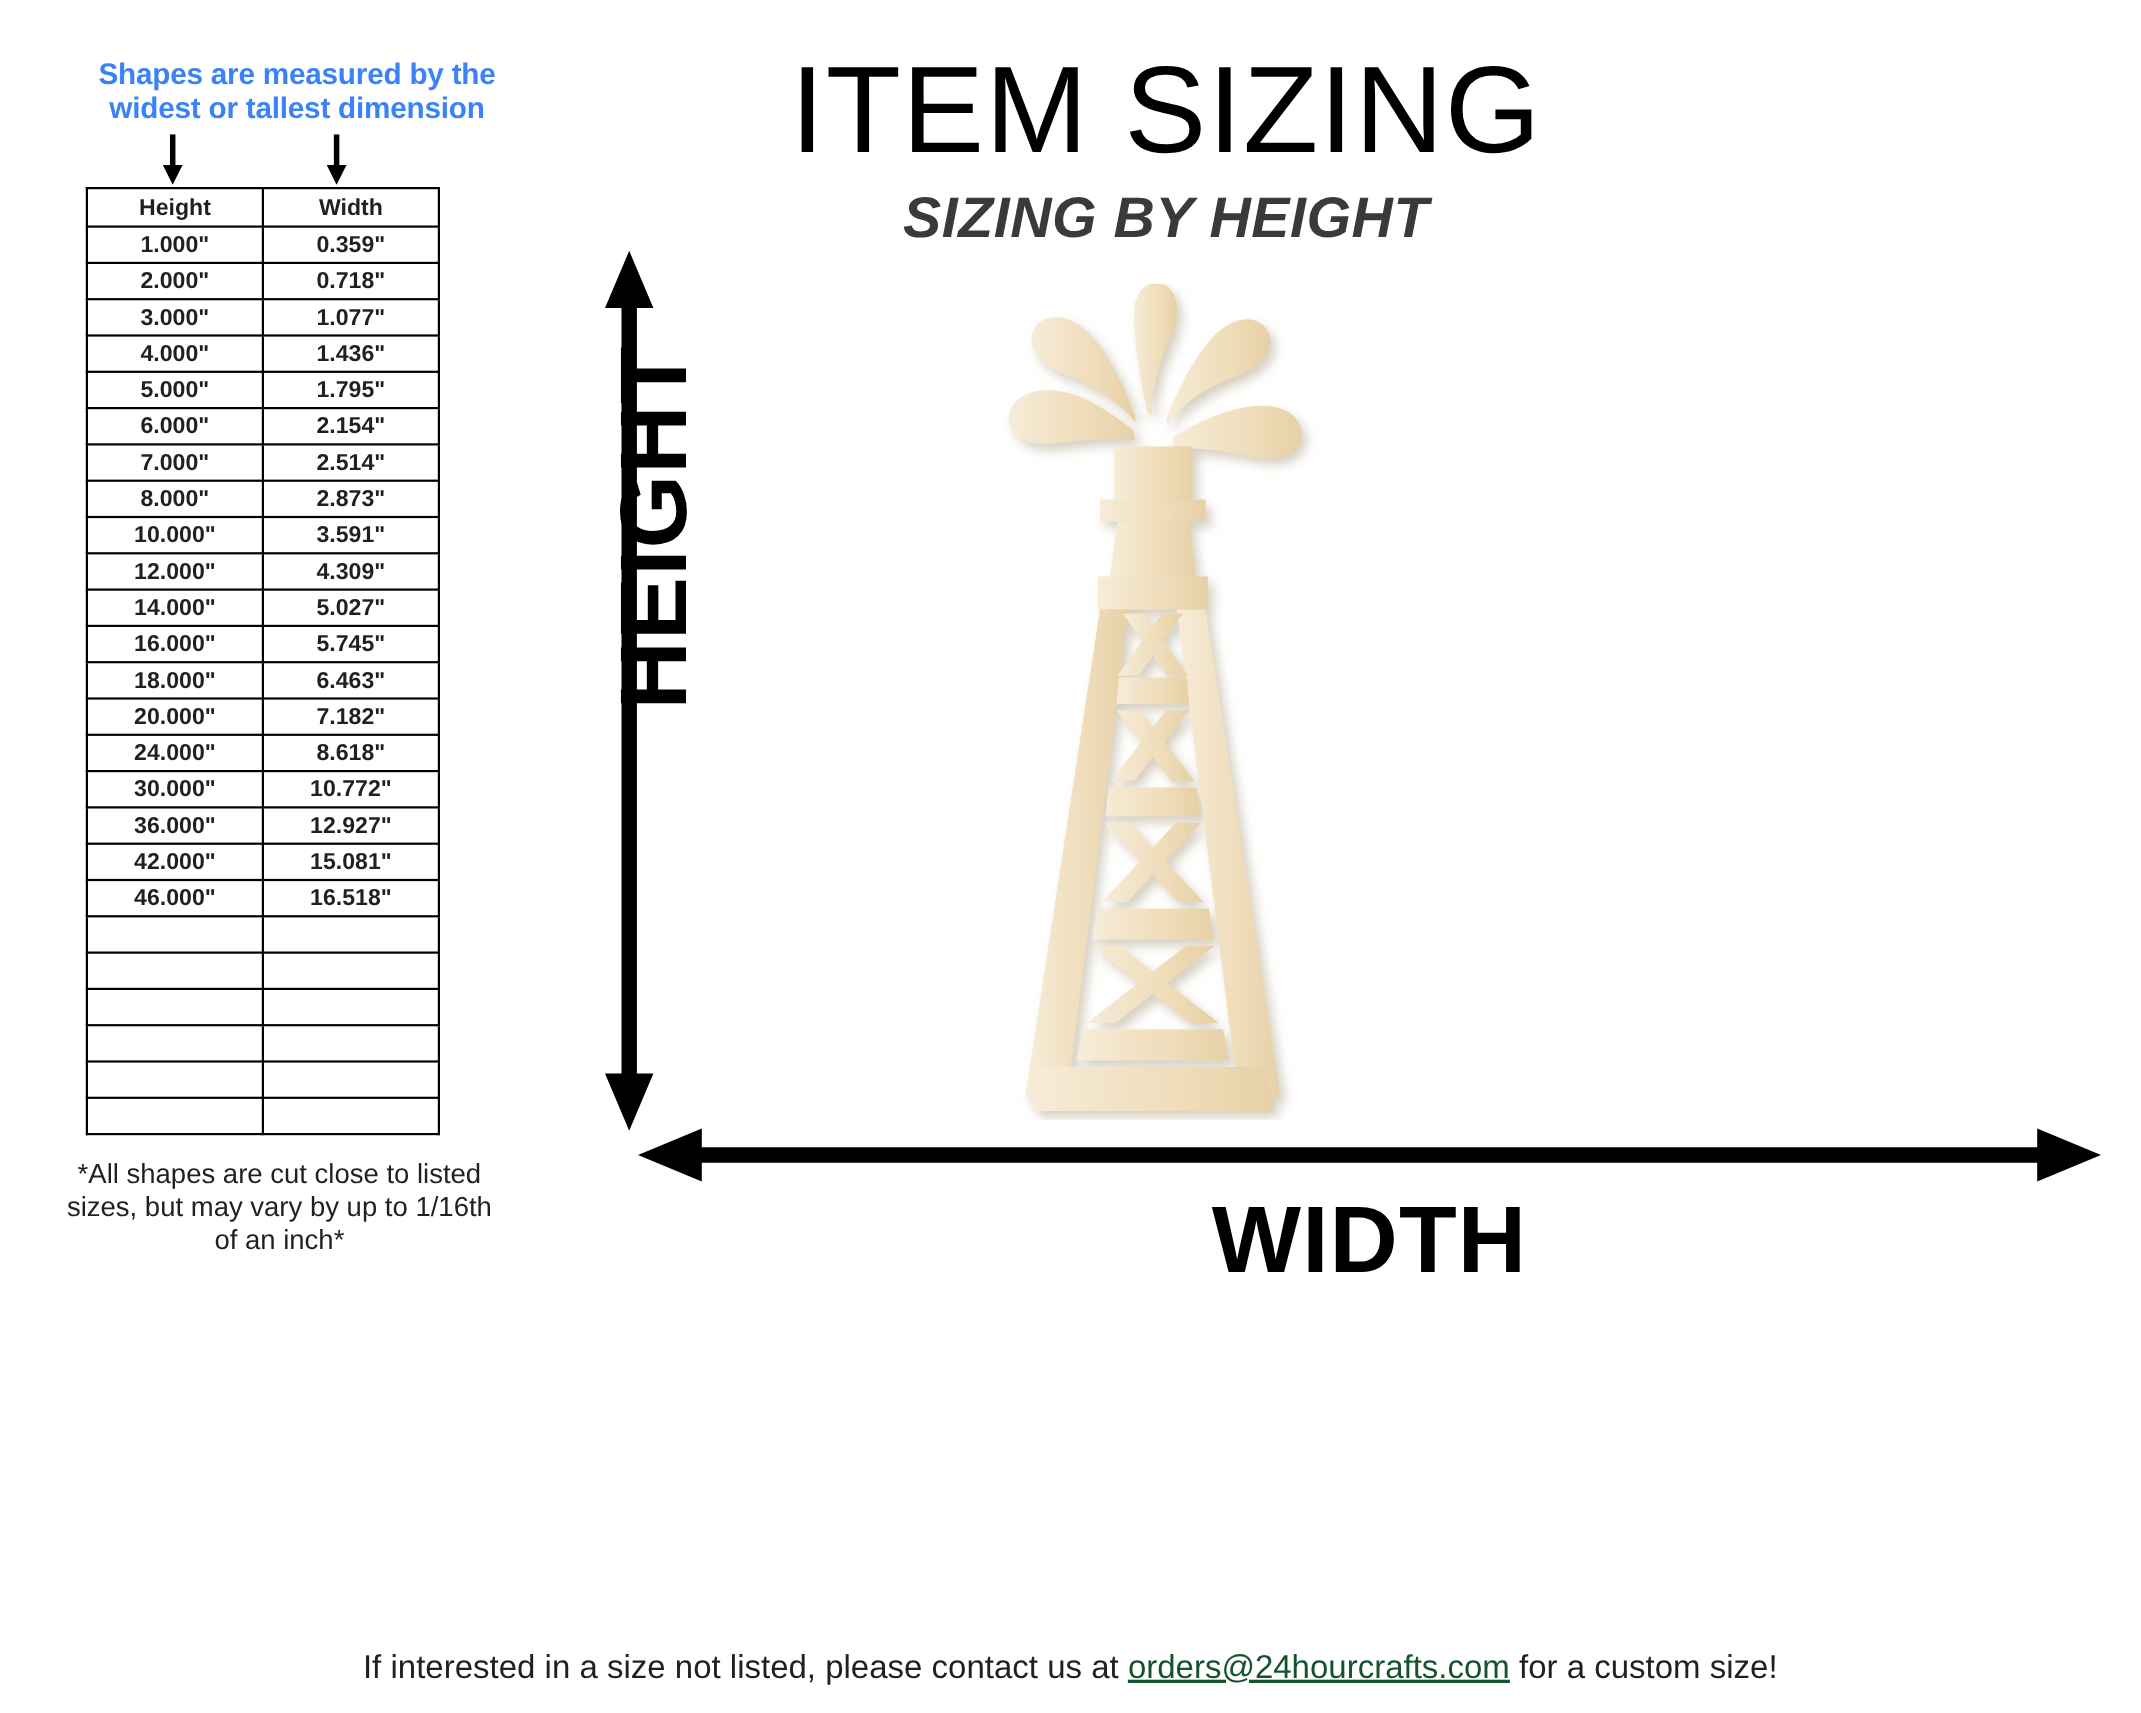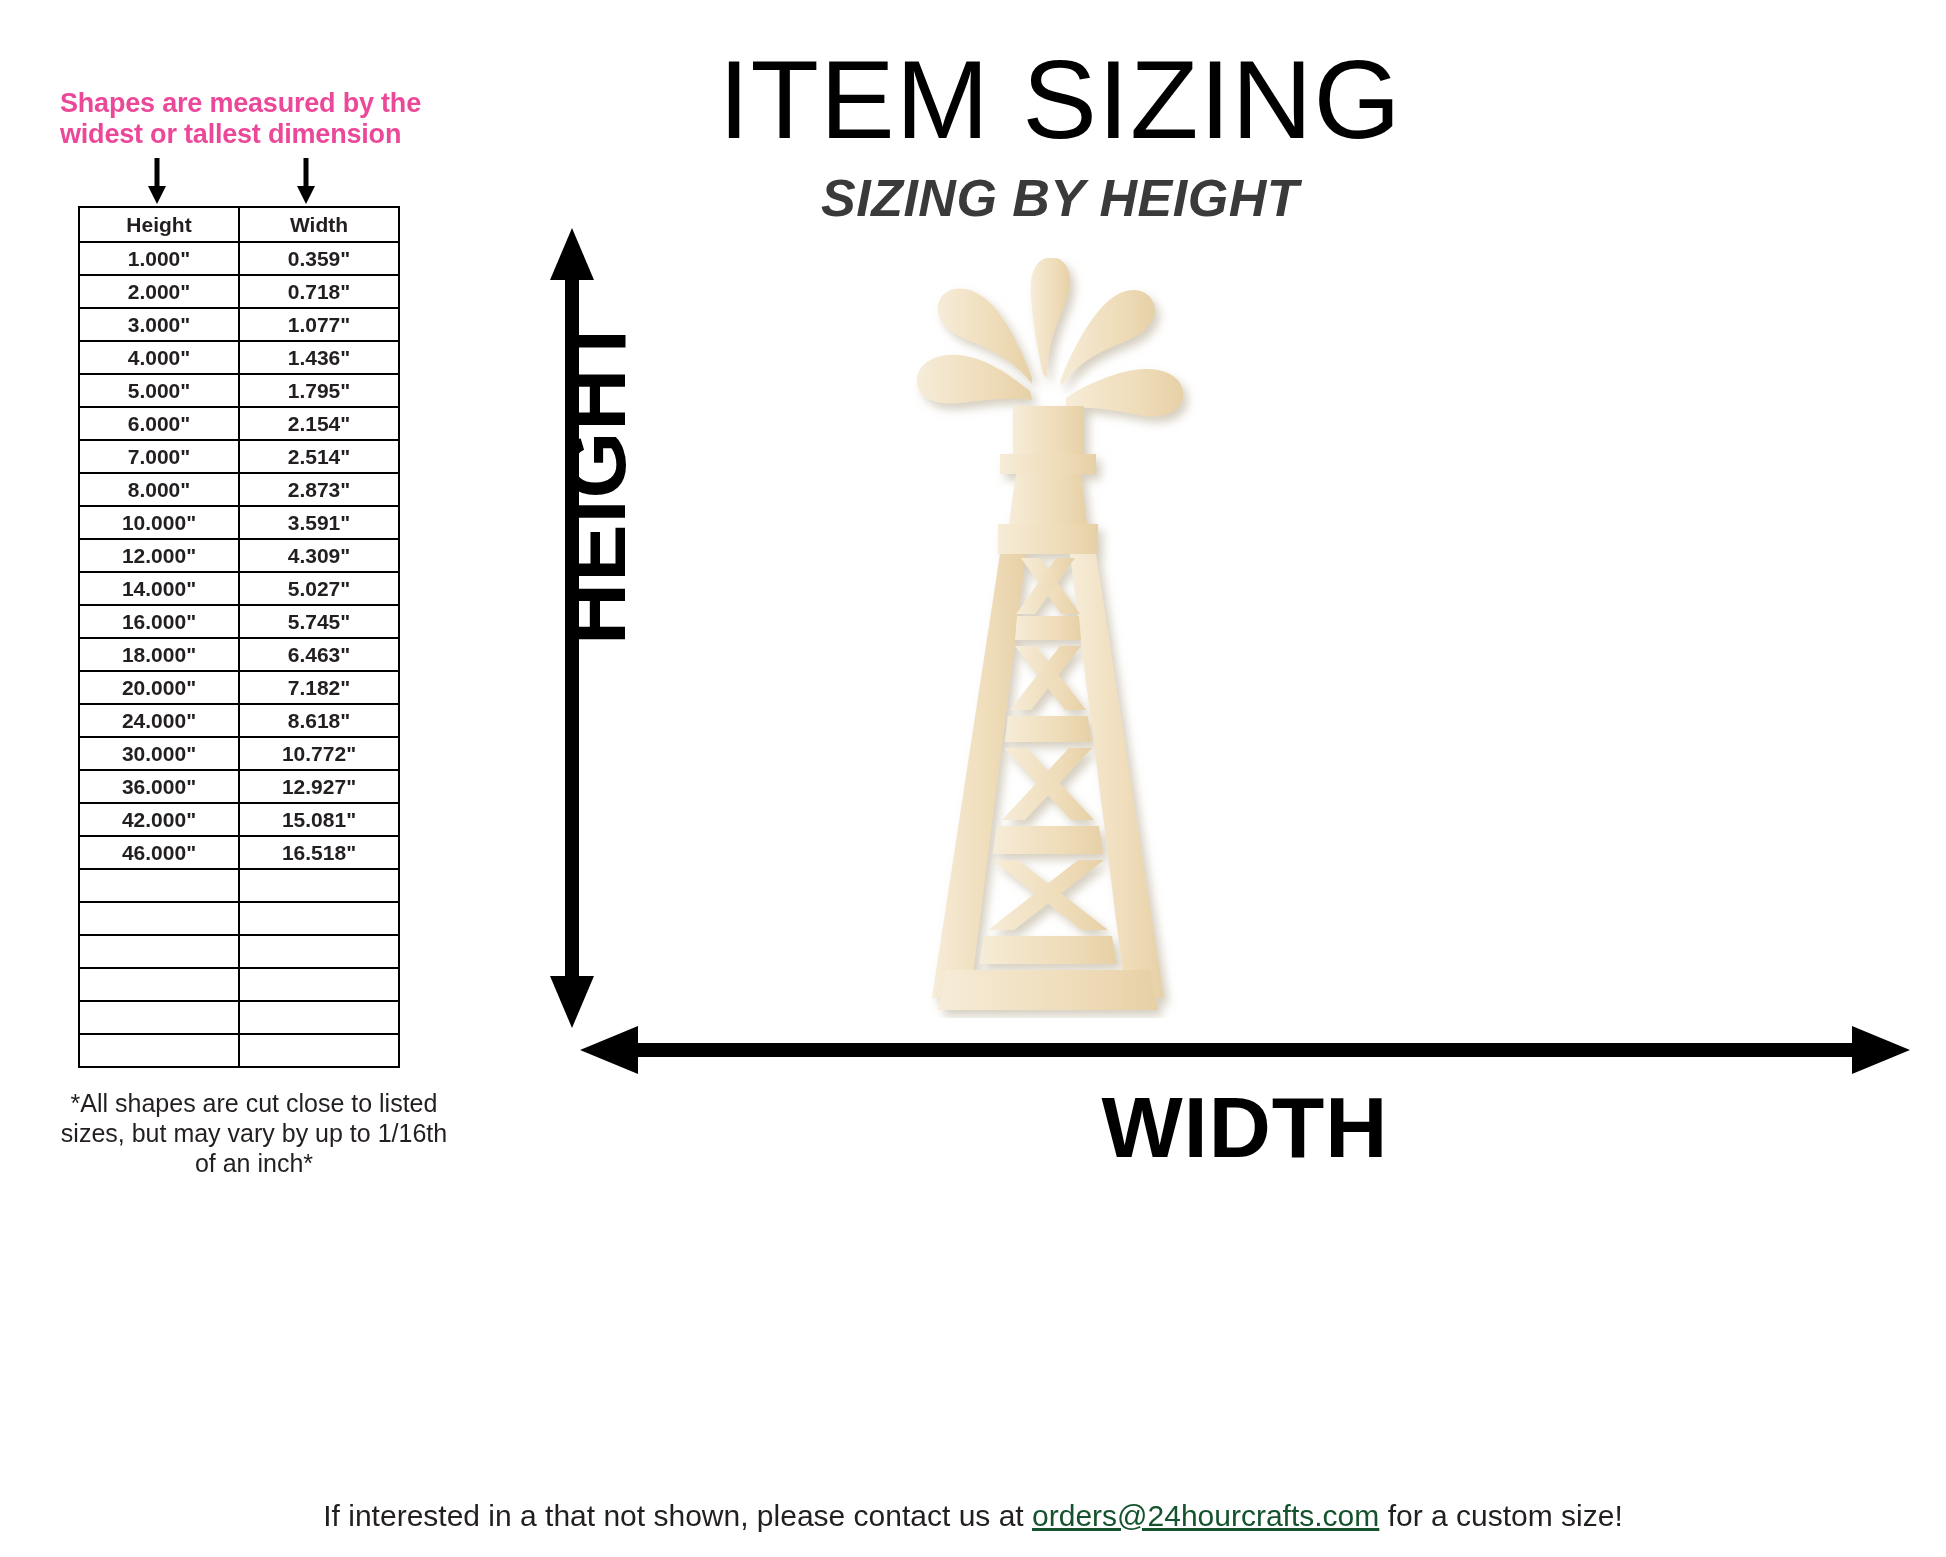--- a/index.html
+++ b/index.html
@@ -20,24 +20,23 @@
   #left-col {
     position: absolute;
     left: 60px;
     top: 52px;
     width: 420px;
   }
   .hdr-bold {
     font-weight: bold;
     font-size: 27px;
     line-height: 1.15;
-    text-align: left;
-    color: #ec4899;
+    text-align: center;
+    color: #3b82f6;
     letter-spacing: -0.2px;
-    margin-top: 36px;
   }
   .hdr-italic {
     font-style: italic;
     font-size: 25px;
     line-height: 1.18;
     text-align: center;
     color: #231f20;
     margin-top: 4px;
   }
 
@@ -394,14 +393,14 @@
     <path d="M212 490 L189 490 L122 562 L145 562 Z"></path>
 
     <path d="M112 602 L138 602 L228 672 L202 672 Z"></path>
     <path d="M224 602 L198 602 L108 672 L134 672 Z"></path>
 
     <path d="M66 712 L270 712 L278 752 L58 752 Z"></path>
   </g>
 </svg>
 
 <div id="contact-line">
-  <span>If interested in a that not shown, please contact us at </span><a id="contact-email" href="#">orders@24hourcrafts.com</a><span> for a custom size!</span>
+  <span>If interested in a size not listed, please contact us at </span><a id="contact-email" href="#">orders@24hourcrafts.com</a><span> for a custom size!</span>
 </div>
 
 </body></html>

